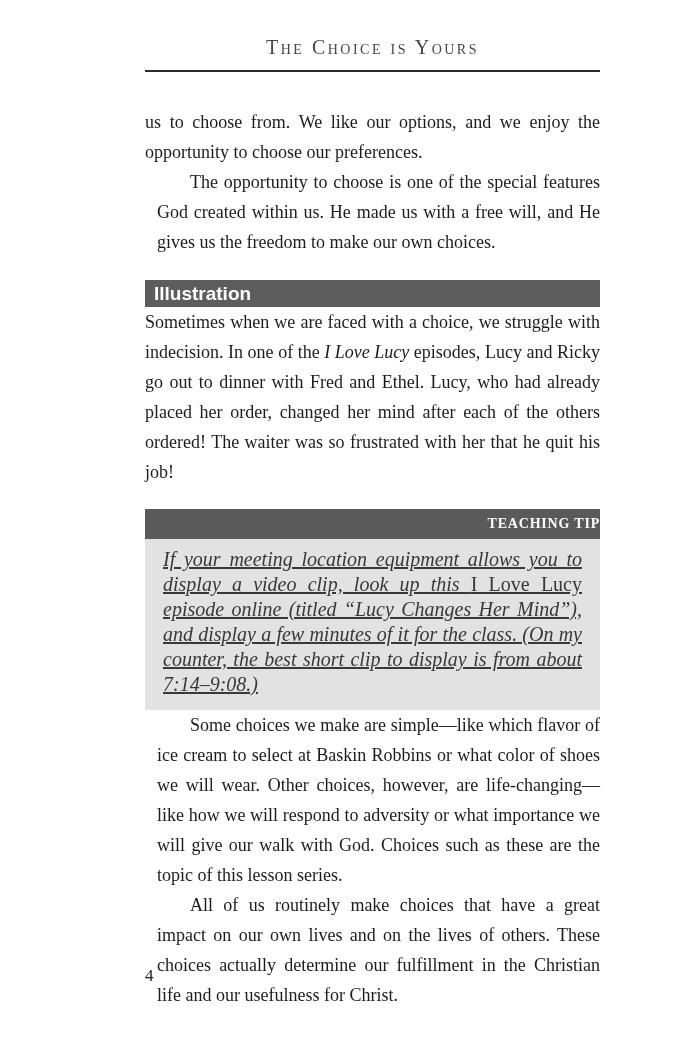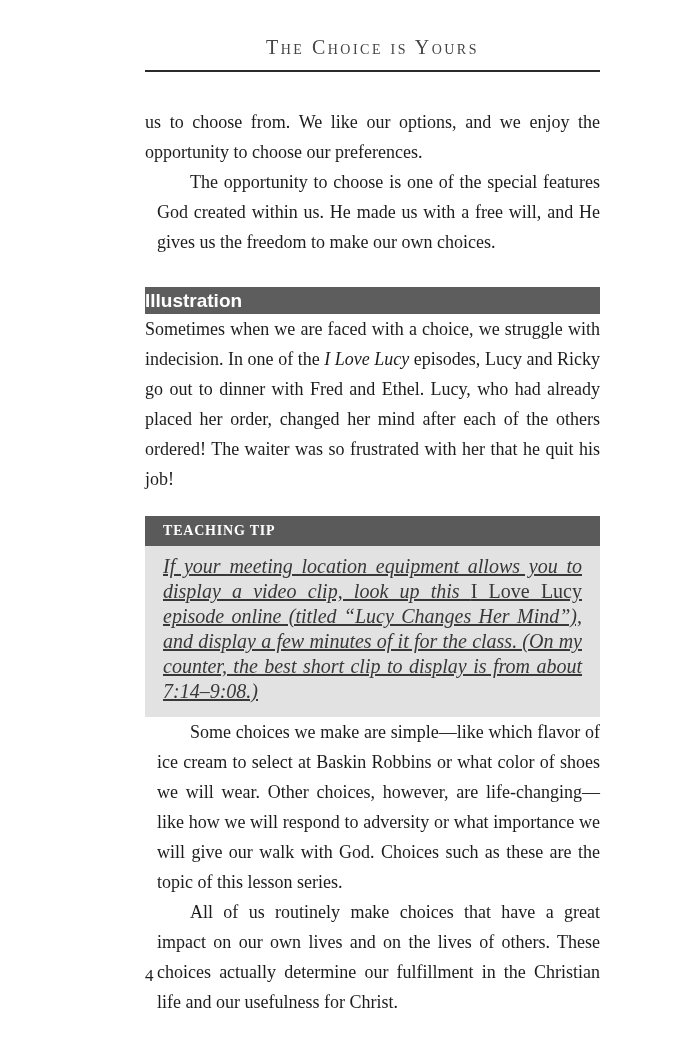--- a/index.html
+++ b/index.html
@@ -40,47 +40,49 @@
     color: #1c1c1c;
   }
   p.first {
     margin-top: 35px;
   }
   p.indented {
     text-indent: 33px;
     margin-left: 12px;
   }
   .section-bar {
-    margin-top: 30px;
+    margin-top: 23px;
     height: 27px;
     line-height: 27px;
     background: #5d5d5d;
     color: #ffffff;
     font-family: "Liberation Sans", sans-serif;
     font-weight: bold;
     font-size: 19px;
+    padding-left: 9px;
     box-sizing: border-box;
   }
   .after-bar {
     margin-top: 11px;
     font-family: Liberation Serif, serif;
   }
   .tip-box {
     margin-top: 22px;
   }
   .tip-header {
     height: 30px;
     line-height: 30px;
     background: #5a5a5a;
     color: #ffffff;
     font-family: "Liberation Serif", serif;
     font-weight: bold;
     font-size: 14px;
     letter-spacing: 0.8px;
     padding-left: 18px;
+    text-align: right;
   }
   .tip-body {
     background: #e2e2e2;
     padding: 8px 18px 13px 18px;
     font-size: 20px;
     line-height: 25px;
     text-align: justify;
     color: #383838;
     text-decoration: underline;
   }

